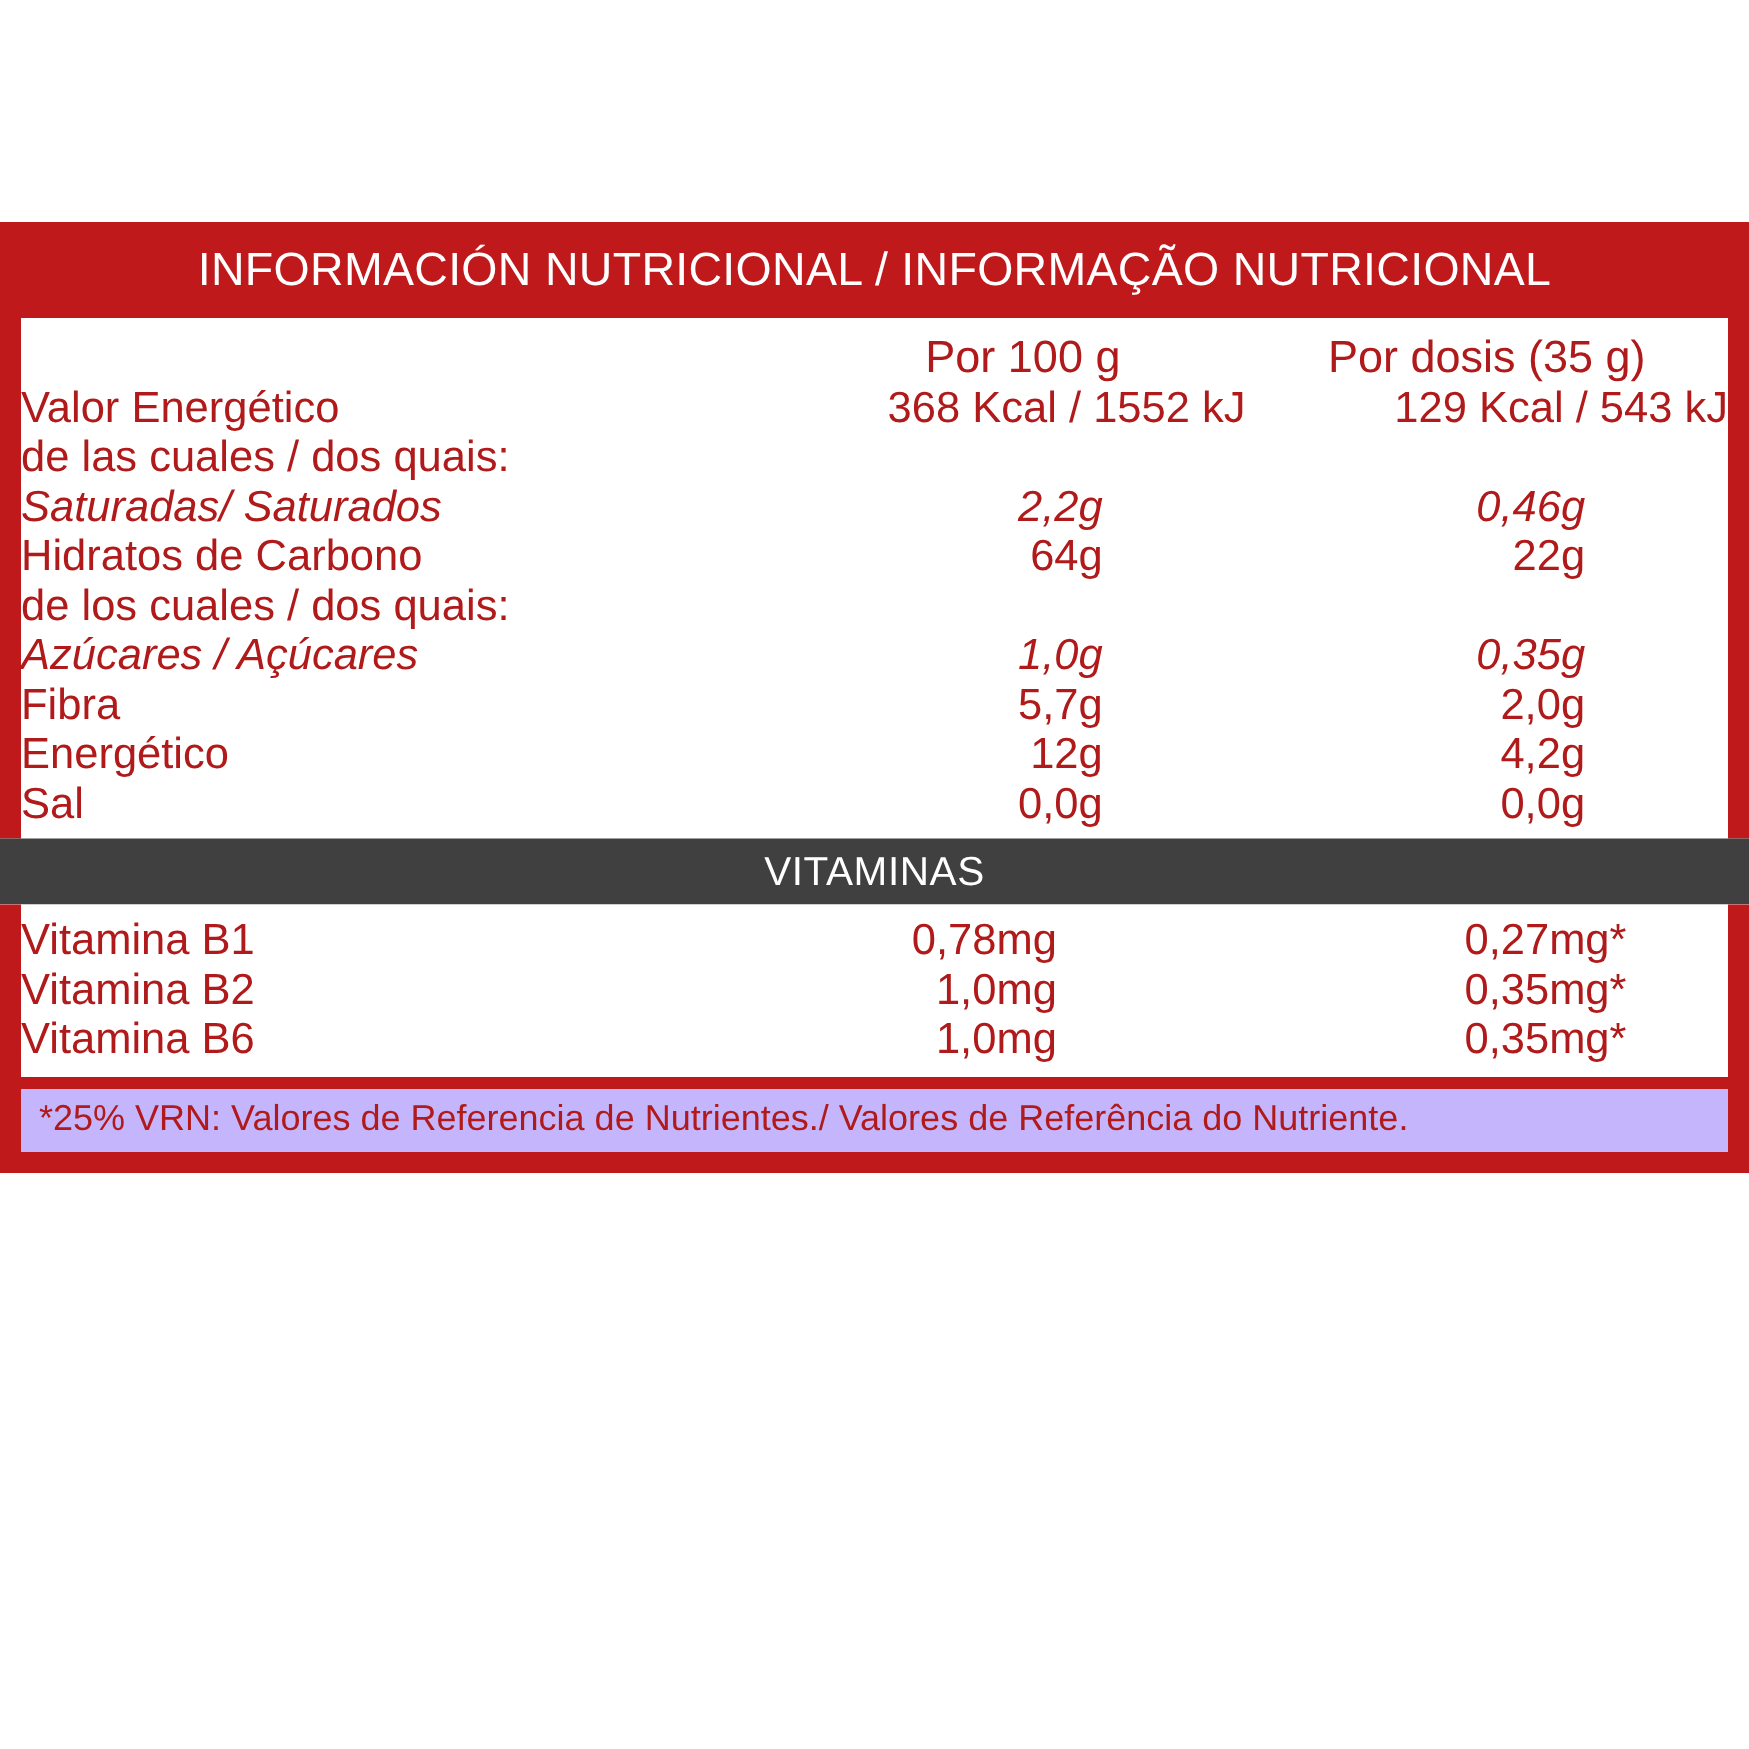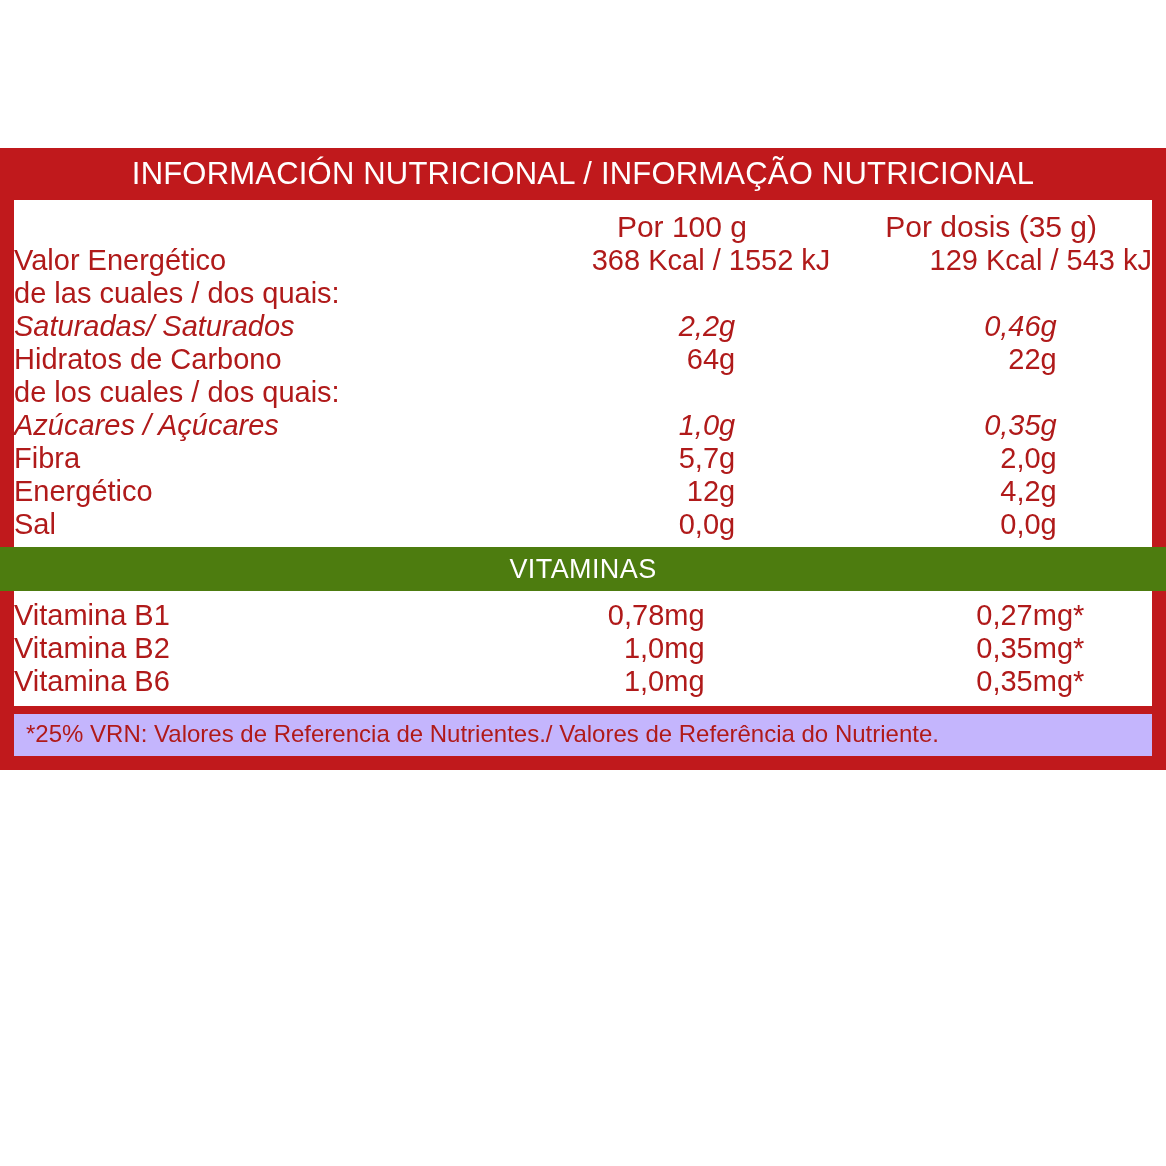--- a/index.html
+++ b/index.html
@@ -19,21 +19,21 @@
     position: absolute;
     left: 0;
     top: 148px;
     width: 1166px;
   }
 
   
   .header-band {
     background: #c0191c;
     color: #ffffff;
-    height: 52px;
+    height: 64px;
     display: flex;
     align-items: center;
     justify-content: center;
     padding: 0 10px;
   }
   .header-title {
     font-size: 31px;
     letter-spacing: 0.2px;
     white-space: nowrap;
   }
@@ -98,21 +98,21 @@
   .unit-i { font-style: italic; }
   .energy {
     font-size: 29px;
     text-align: right;
     white-space: nowrap;
     padding: 3px 0;
   }
 
   
   .vit-band {
-    background: #4d7c0f;
+    background: #404040;
     color: #ffffff;
     height: 44px;
     display: flex;
     align-items: center;
     justify-content: center;
   }
   .vit-band-title {
     font-size: 27px;
     letter-spacing: 0.4px;
   }

